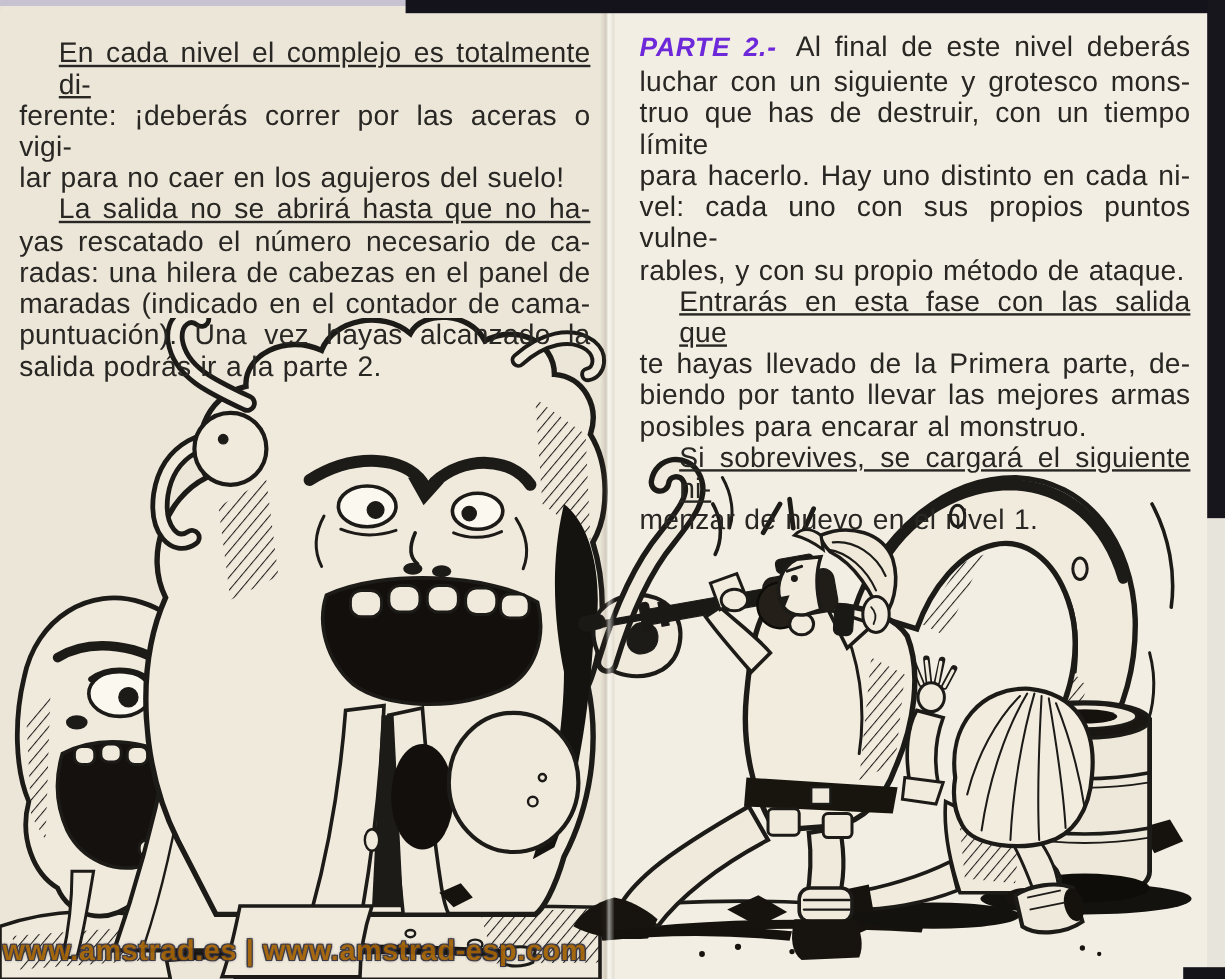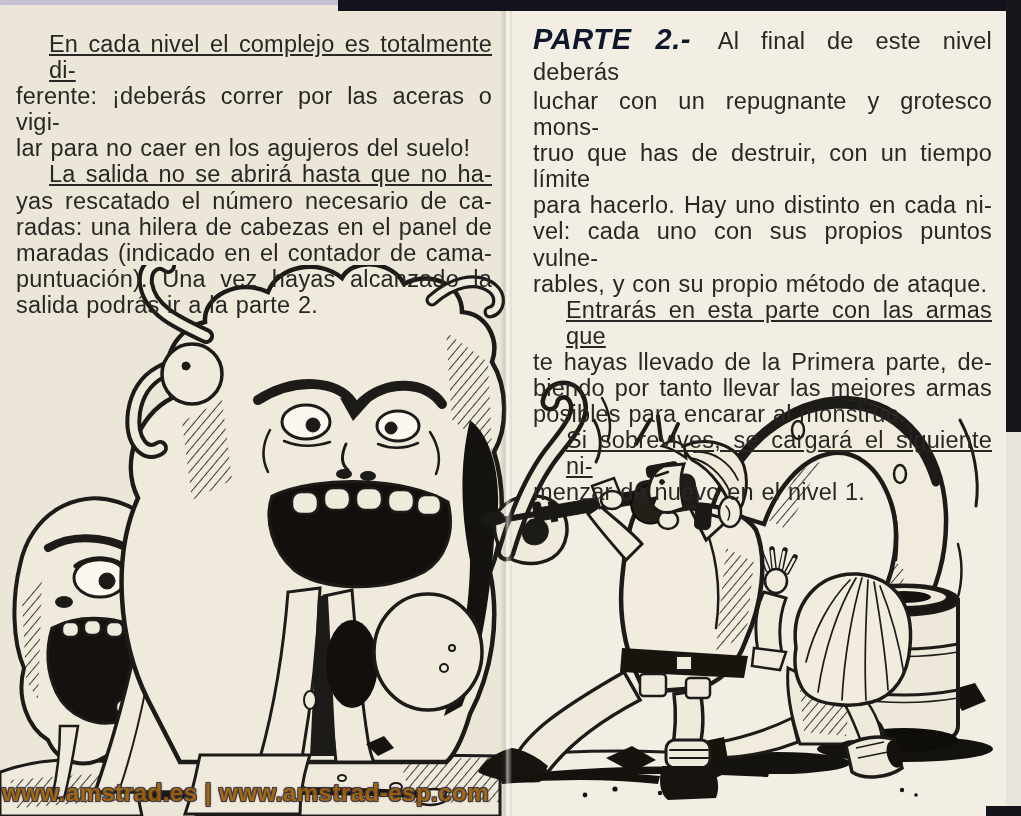--- a/index.html
+++ b/index.html
@@ -22,22 +22,22 @@
   .strip-right-light{position:absolute;left:1006px;top:432px;width:15px;height:384px;background:#e7e4dc;z-index:6;}
   .corner-br-dark{position:absolute;left:986px;top:806px;width:35px;height:10px;background:#15141a;z-index:6;}
 
   .textblock{position:absolute;color:#292723;font-size:23.5px;line-height:26.1px;letter-spacing:0.2px;word-spacing:1px;z-index:3;}
   .text-left{left:16px;top:31px;width:476px;}
   .text-right{left:533px;top:24px;width:459px;}
   .line{text-align:justify;text-align-last:justify;white-space:normal;}
   .line.pend{text-align-last:left;}
   .line.pstart{padding-left:33px;text-decoration:underline;}
   .heading{
-    font-weight:bold;font-style:italic;font-size:29px;letter-spacing:0.6px;
-    color:#0f172a;padding-right:6px;
+    font-weight:bold;font-style:italic;font-size:22px;letter-spacing:0.6px;
+    color:#6d28d9;padding-right:6px;
   }
   .hline{line-height:31px;}
 
   .illustration{position:absolute;left:0;top:265px;width:1006px;height:551px;z-index:2;}
 
   .watermark{
     position:absolute;left:2px;top:779px;width:640px;z-index:8;
     font-size:24px;font-weight:bold;letter-spacing:0.5px;
     color:#a16207;opacity:0.95;
     text-shadow:1px 1px 0 #33323f,-1px -1px 0 #33323f,1px -1px 0 #33323f,-1px 1px 0 #33323f,0 0 3px #33323f;
@@ -59,26 +59,26 @@
   <div class="line">maradas (indicado en el contador de cama-</div>
   <div class="line">puntuación). Una vez hayas alcanzado la</div>
   <div class="line pend">salida podrás ir a la parte 2.</div>
 </div>
 
 <div class="textblock text-right">
   <div class="line hline">
     <span class="heading">PARTE 2.-</span>
     <span>Al final de este nivel deberás</span>
   </div>
-  <div class="line">luchar con un repugnante y grotesco mons-</div>
+  <div class="line">luchar con un siguiente y grotesco mons-</div>
   <div class="line">truo que has de destruir, con un tiempo límite</div>
   <div class="line">para hacerlo. Hay uno distinto en cada ni-</div>
   <div class="line">vel: cada uno con sus propios puntos vulne-</div>
   <div class="line pend">rables, y con su propio método de ataque.</div>
-  <div class="line pstart">Entrarás en esta parte con las armas que</div>
+  <div class="line pstart">Entrarás en esta fase con las salida que</div>
   <div class="line">te hayas llevado de la Primera parte, de-</div>
   <div class="line">biendo por tanto llevar las mejores armas</div>
   <div class="line pend">posibles para encarar al monstruo.</div>
   <div class="line pstart">Si sobrevives, se cargará el siguiente ni-</div>
   <div class="line pend">menzar de nuevo en el nivel 1.</div>
 </div>
 
 <svg class="illustration" viewBox="0 265 1006 551" xmlns="http://www.w3.org/2000/svg">
   <defs>
     <pattern id="hatchP" width="7" height="7" patternUnits="userSpaceOnUse" patternTransform="rotate(40)">

